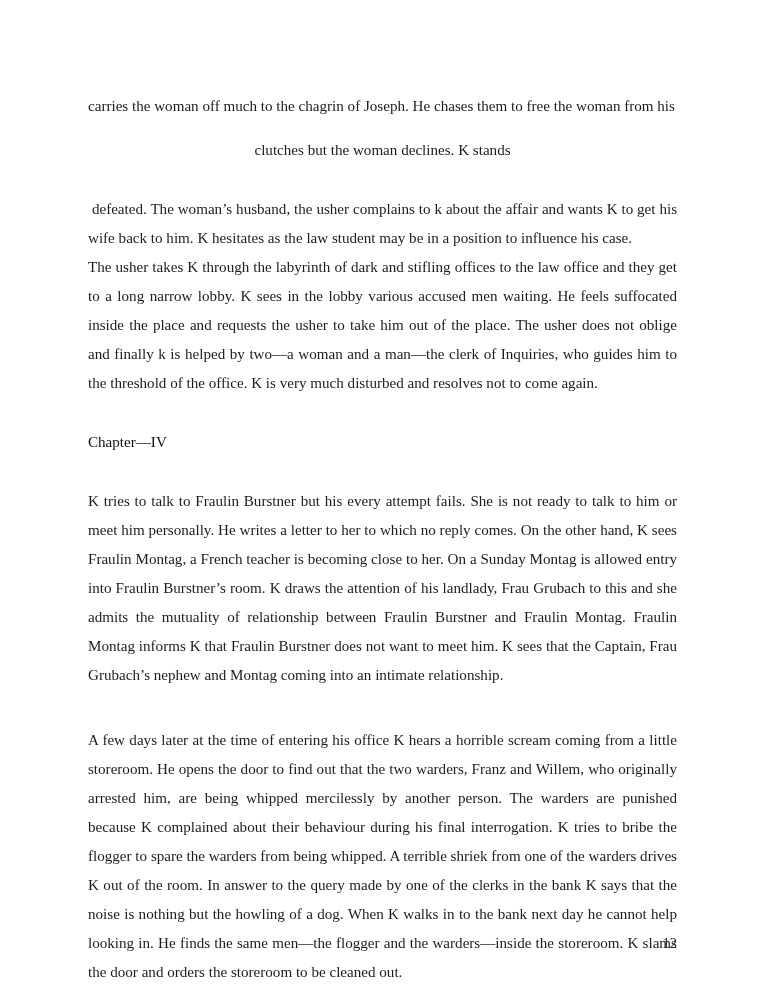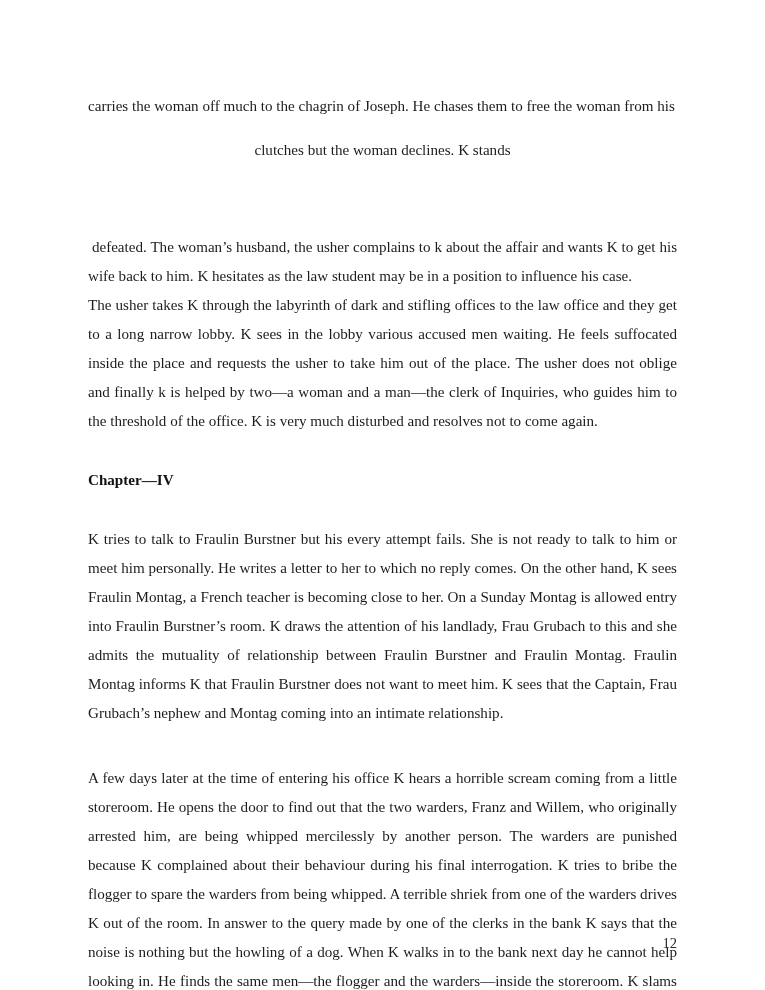--- a/index.html
+++ b/index.html
@@ -46,39 +46,39 @@
     text-align: center;
     text-indent: 0;
     margin-top: 15px;
   }
   .gap-lg  { height: 30px; }
   .gap-xl  { height: 36px; }
 
   .heading {
     font-size: 15.1px;
     line-height: 29px;
-    font-weight: bold;
+    font-weight: normal;
     text-align: left;
     margin: 0;
     color: #111111;
     white-space: pre;
   }
 
   .page-number {
     position: absolute;
     right: 88px;
     bottom: 38px;
     font-size: 14.6px;
     line-height: 18px;
     color: #2a2a2a;
     text-align: right;
   }
 
   
-  .lead-space { white-space: pre-wrap; margin-top: 38px; }
+  .lead-space { white-space: pre-wrap; }
 </style>
 </head>
 <body>
 
 <div class="page">
 
   <div class="content">
 
     <p class="para para-center-last"><span>carries the woman off much to the chagrin of Joseph. He chases them to free the woman from his</span><span class="last-line">clutches but the woman declines. K stands</span></p>
 

